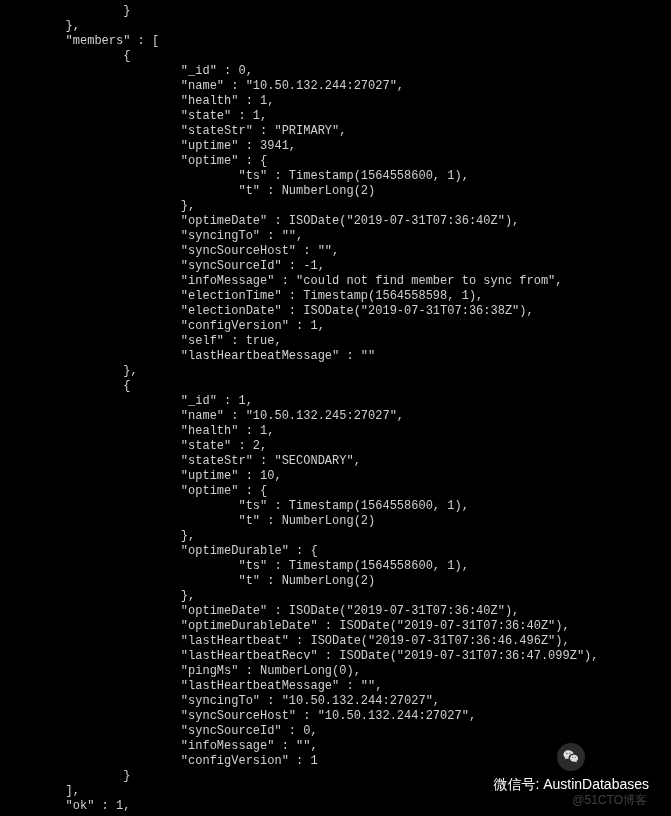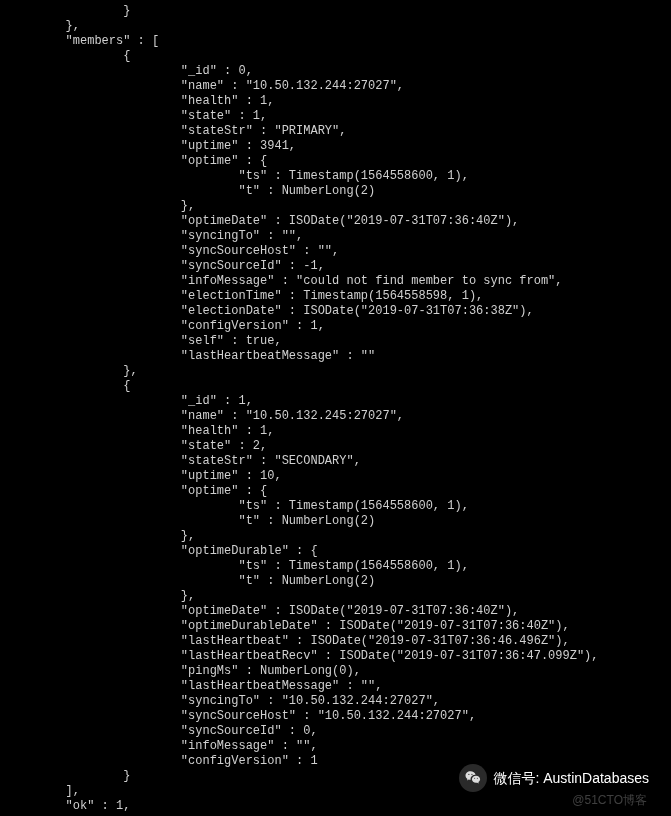--- a/index.html
+++ b/index.html
@@ -31,20 +31,21 @@
     .wechat-bar {
       position: absolute;
       bottom: 24px;
       right: 22px;
       color: #fff;
       font-family: Arial, sans-serif;
       font-size: 14px;
       display: flex;
       align-items: center;
       gap: 6px;
+      flex-direction: column;
     }
     .wechat-icon {
       width: 28px;
       height: 28px;
       background: #2a2a2a;
       border-radius: 50%;
       display: flex;
       align-items: center;
       justify-content: center;
     }

